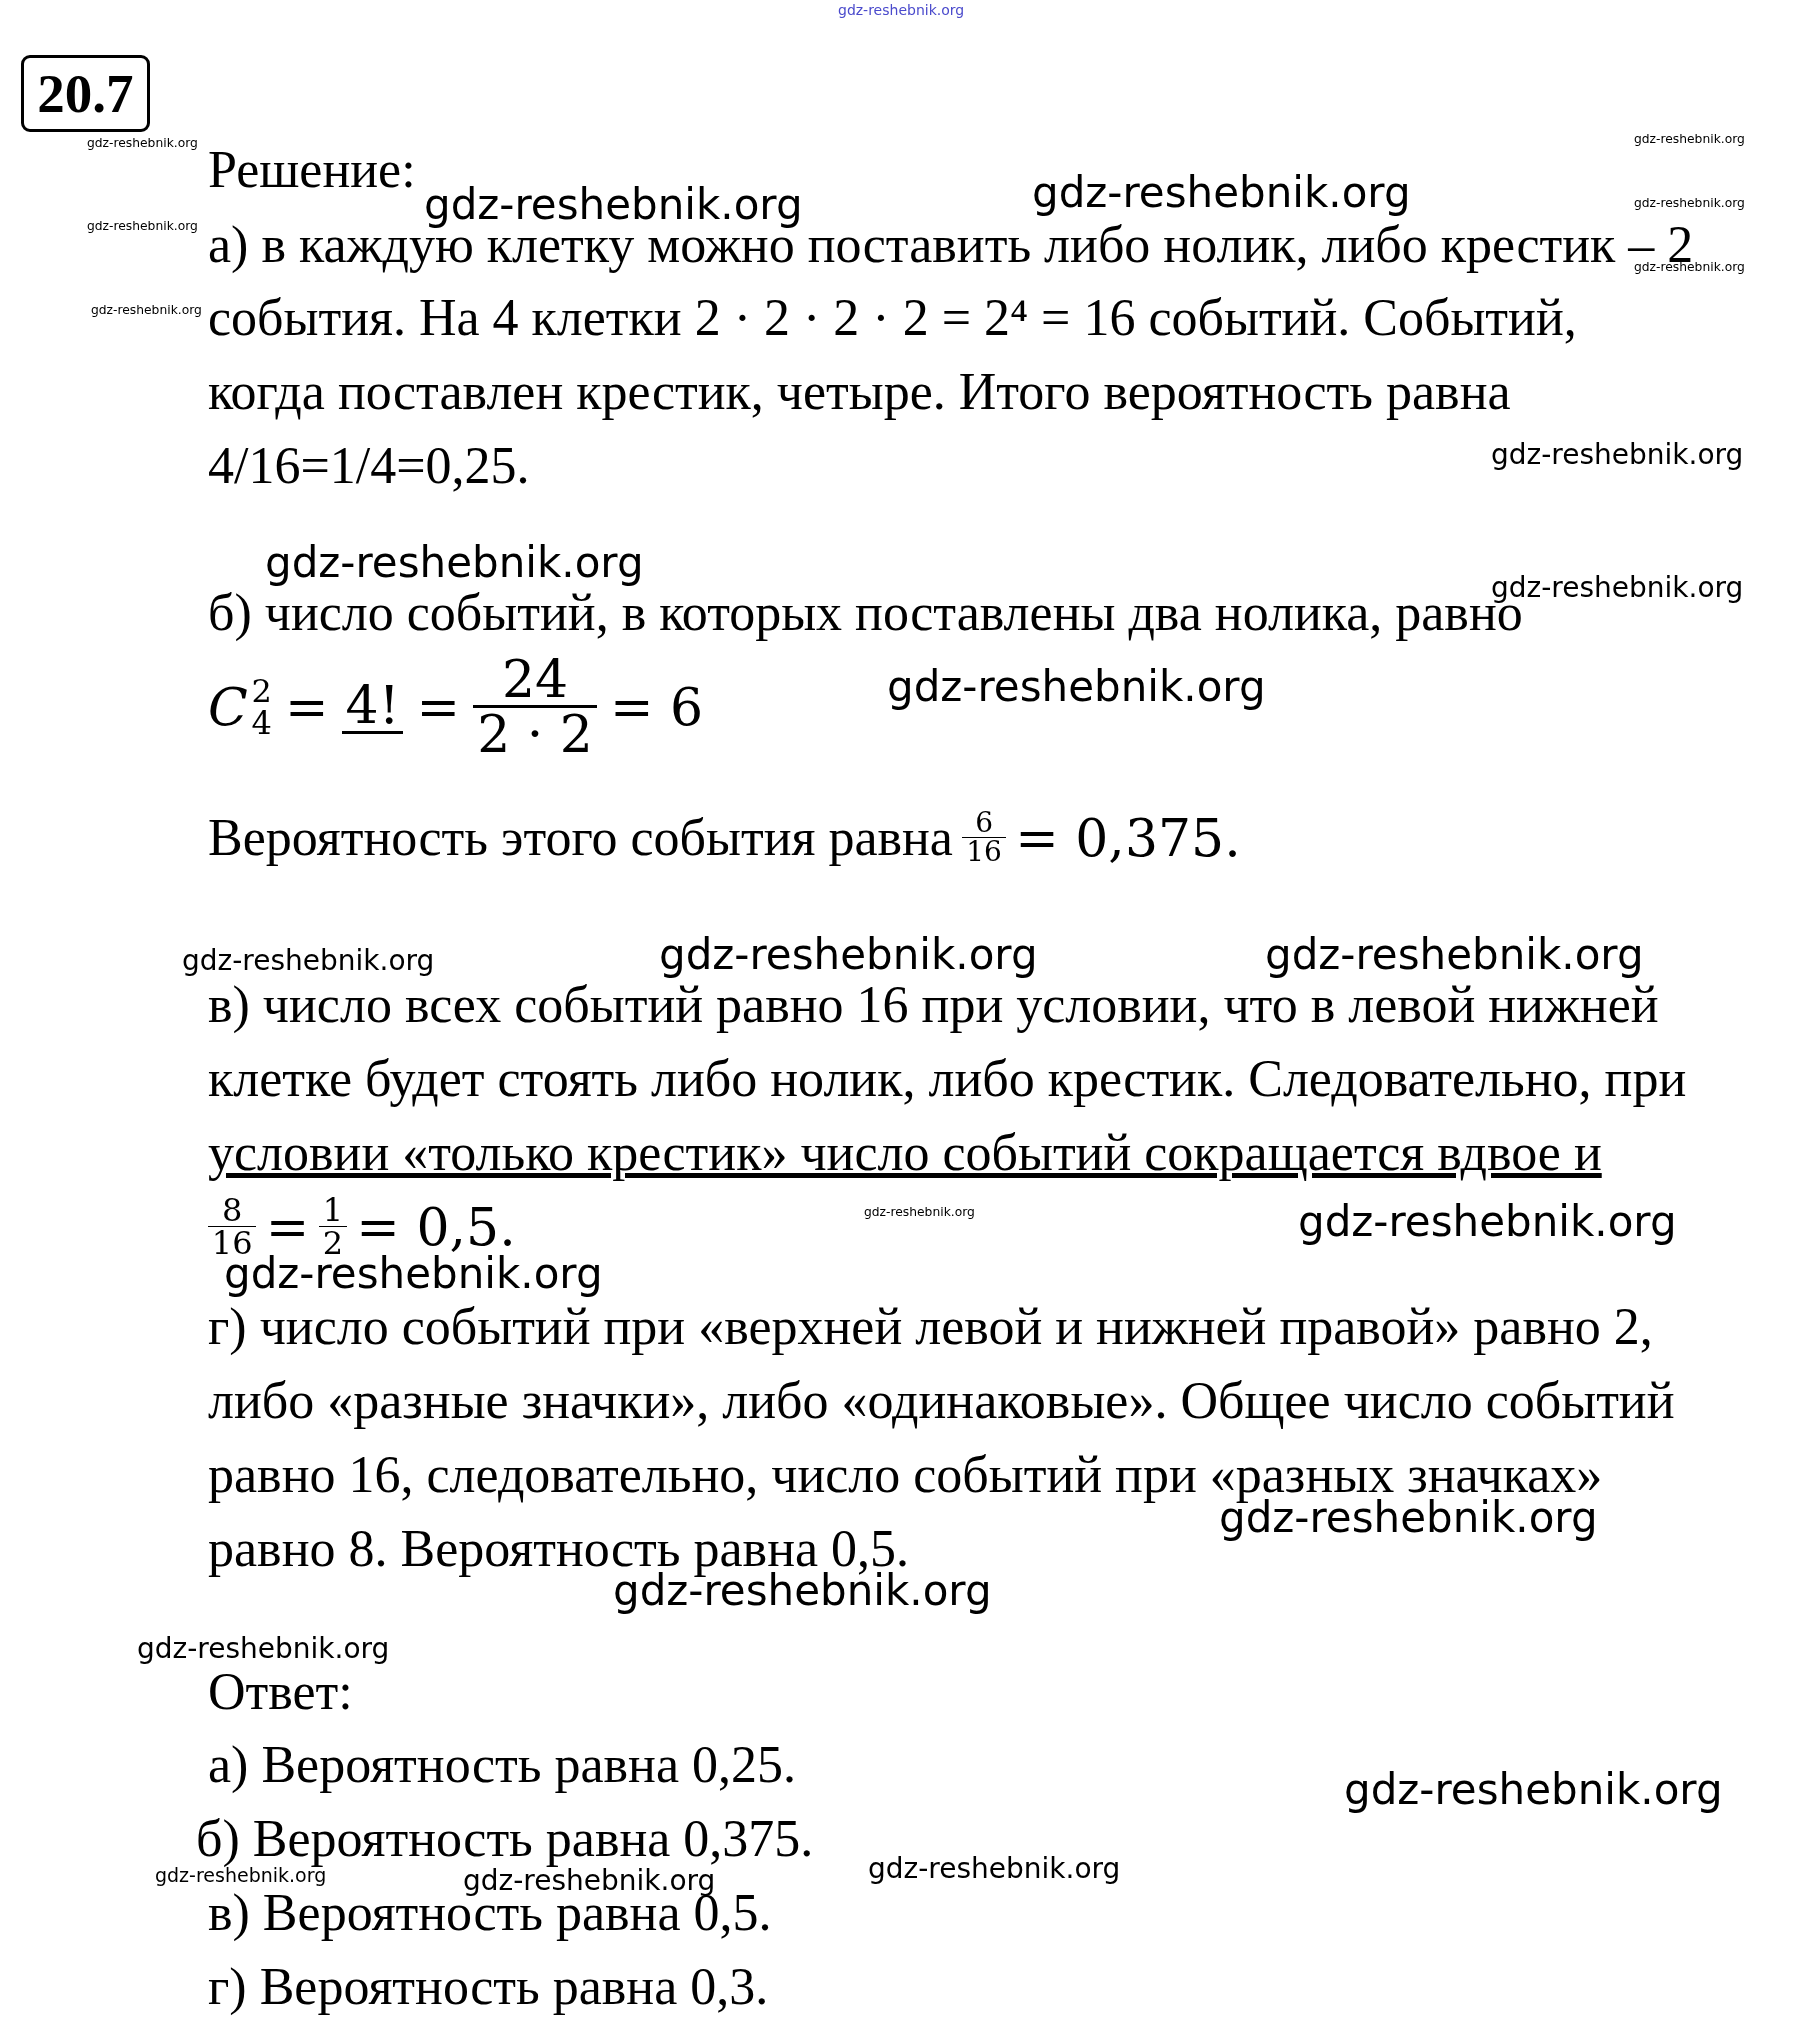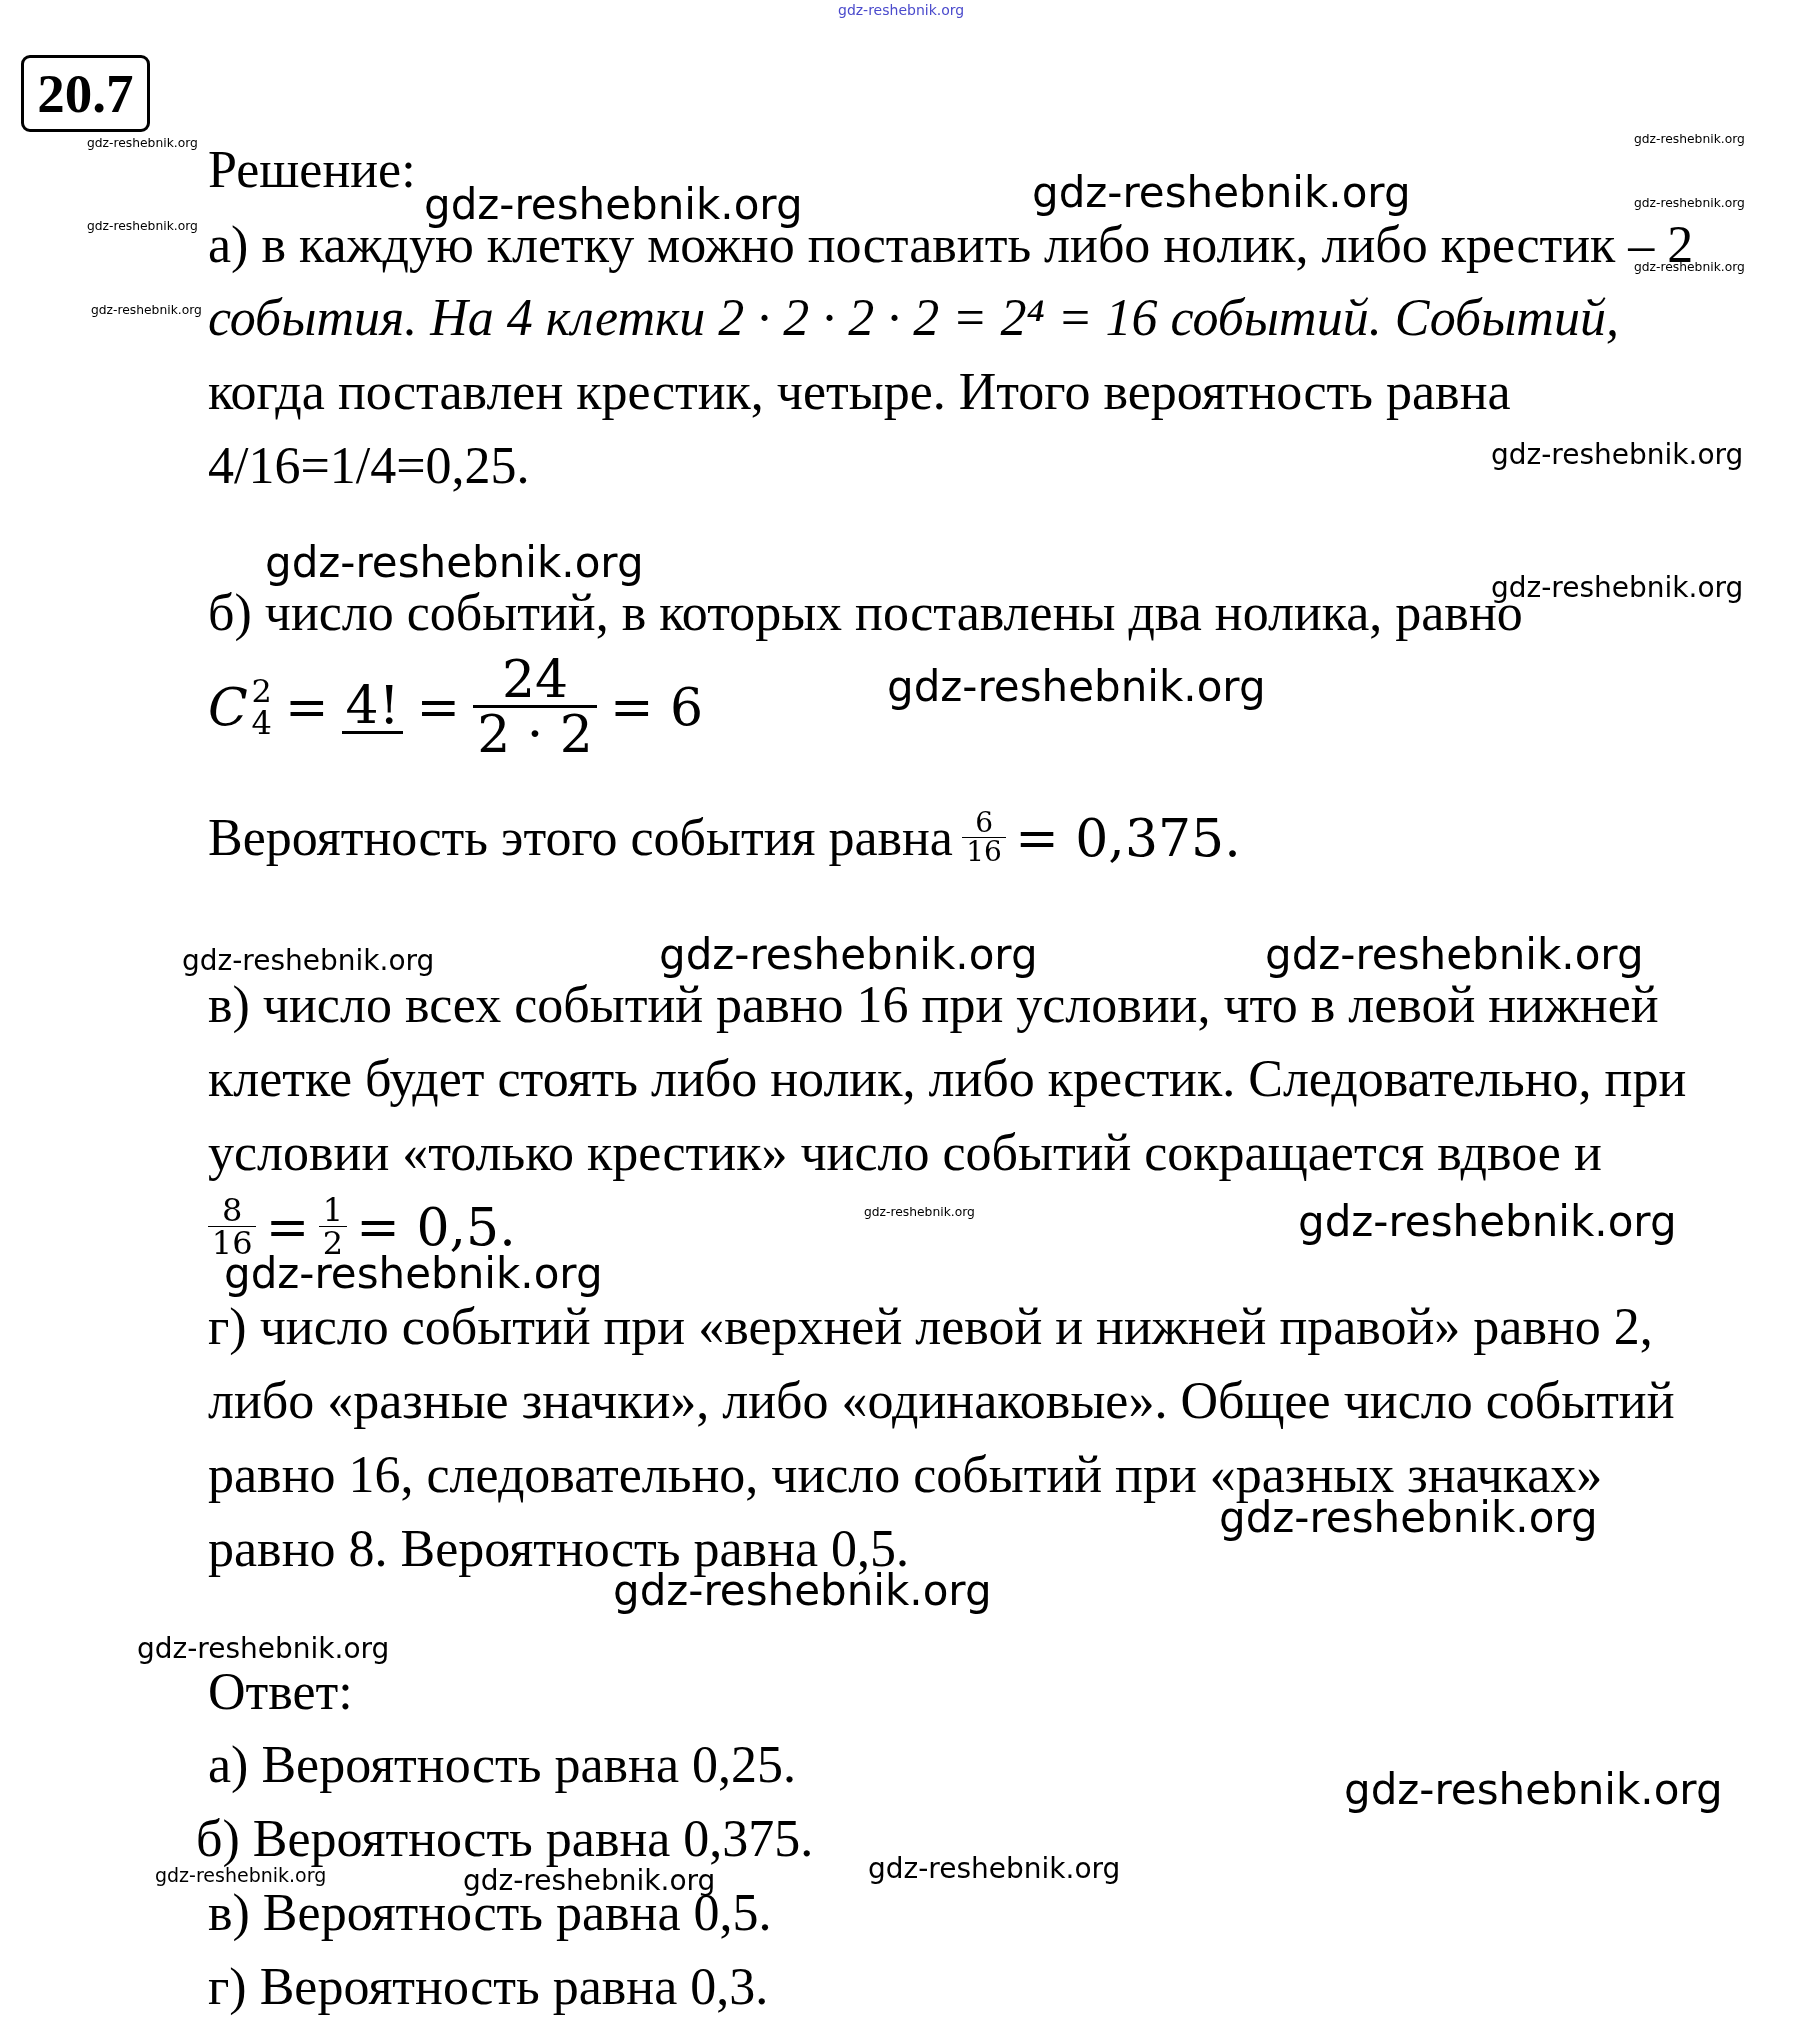--- a/index.html
+++ b/index.html
@@ -46,21 +46,21 @@
 <div class="abs wm wm-mid" style="left:1491px;top:438px;">gdz-reshebnik.org</div>
 <div class="abs wm wm-mid" style="left:1491px;top:571px;">gdz-reshebnik.org</div>
 <div class="abs wm wm-mid" style="left:182px;top:944px;">gdz-reshebnik.org</div>
 <div class="abs wm wm-mid" style="left:137px;top:1632px;">gdz-reshebnik.org</div>
 <div class="abs wm wm-mid" style="left:463px;top:1864px;">gdz-reshebnik.org</div>
 <div class="abs wm wm-mid" style="left:868px;top:1852px;">gdz-reshebnik.org</div>
 <div class="abs wm" style="left:155px;top:1864px;font-size:19px;">gdz-reshebnik.org</div>
 
 <div class="abs t" style="left:208px;top:144px;">Решение:</div>
 <div class="abs t" style="left:208px;top:219px;">а) в каждую клетку можно поставить либо нолик, либо крестик – 2</div>
-<div class="abs t" style="left:208px;top:292px;font-style:italic;">события. На 4 клетки 2 · 2 · 2 · 2 = 2⁴ = 16 событий. Событий,</div>
+<div class="abs t" style="left:208px;top:292px;">события. На 4 клетки 2 · 2 · 2 · 2 = 2⁴ = 16 событий. Событий,</div>
 <div class="abs t" style="left:208px;top:366px;">когда поставлен крестик, четыре. Итого вероятность равна</div>
 <div class="abs t" style="left:208px;top:440px;">4/16=1/4=0,25.</div>
 
 <div class="abs t" style="left:208px;top:587px;">б) число событий, в которых поставлены два нолика, равно</div>
 
 <div class="abs t math" style="left:208px;top:653px;display:flex;align-items:center;gap:13.2px;">
   <span style="font-style:italic;">C</span>
   <span style="display:inline-flex;flex-direction:column;font-size:32px;margin-left:-9.5px;line-height:1;">
     <span>2</span>
     <span>4</span>
@@ -84,21 +84,21 @@
   <span class="frac math" style="font-size:28px;">
       <span class="n">6</span>
       <span class="bar" style="border-top-width:1.9px;"></span>
       <span class="d">16</span>
     </span>
   <span class="math">= 0,375.</span>
 </div>
 
 <div class="abs t" style="left:208px;top:979px;">в) число всех событий равно 16 при условии, что в левой нижней</div>
 <div class="abs t" style="left:208px;top:1053px;">клетке будет стоять либо нолик, либо крестик. Следовательно, при</div>
-<div class="abs t" style="left:208px;top:1127px;">условии «только крестик» число событий сокращается вдвое и</div>
+<div class="abs t" style="left:208px;top:1127px;text-decoration:underline;">условии «только крестик» число событий сокращается вдвое и</div>
 
 <div class="abs t" style="left:208px;top:1194px;display:flex;align-items:center;gap:9.5px;">
   <span class="frac math" style="font-size:32px;">
       <span class="n">8</span>
       <span class="bar" style="border-top-width:1.9px;"></span>
       <span class="d">16</span>
     </span>
   <span class="math">=</span>
   <span class="frac math" style="font-size:32px;">
       <span class="n">1</span>

